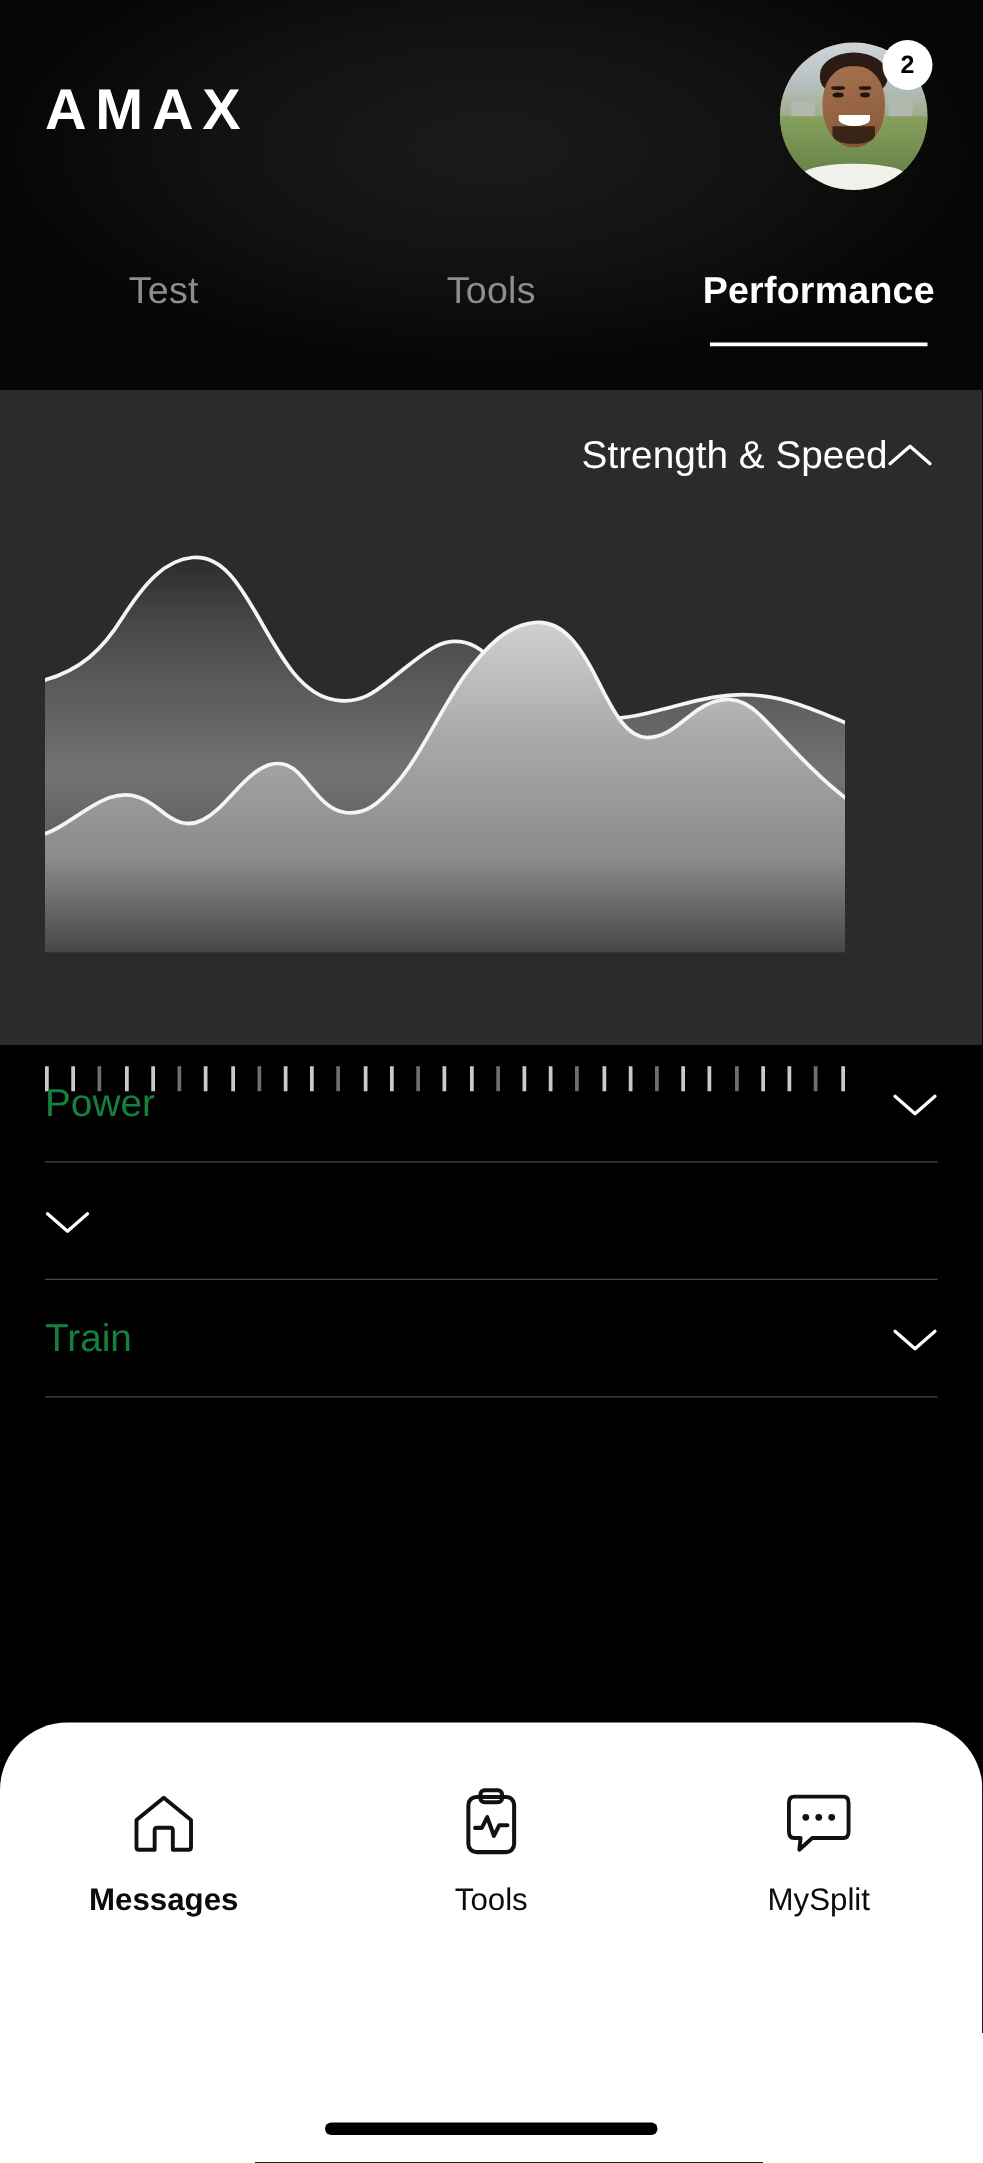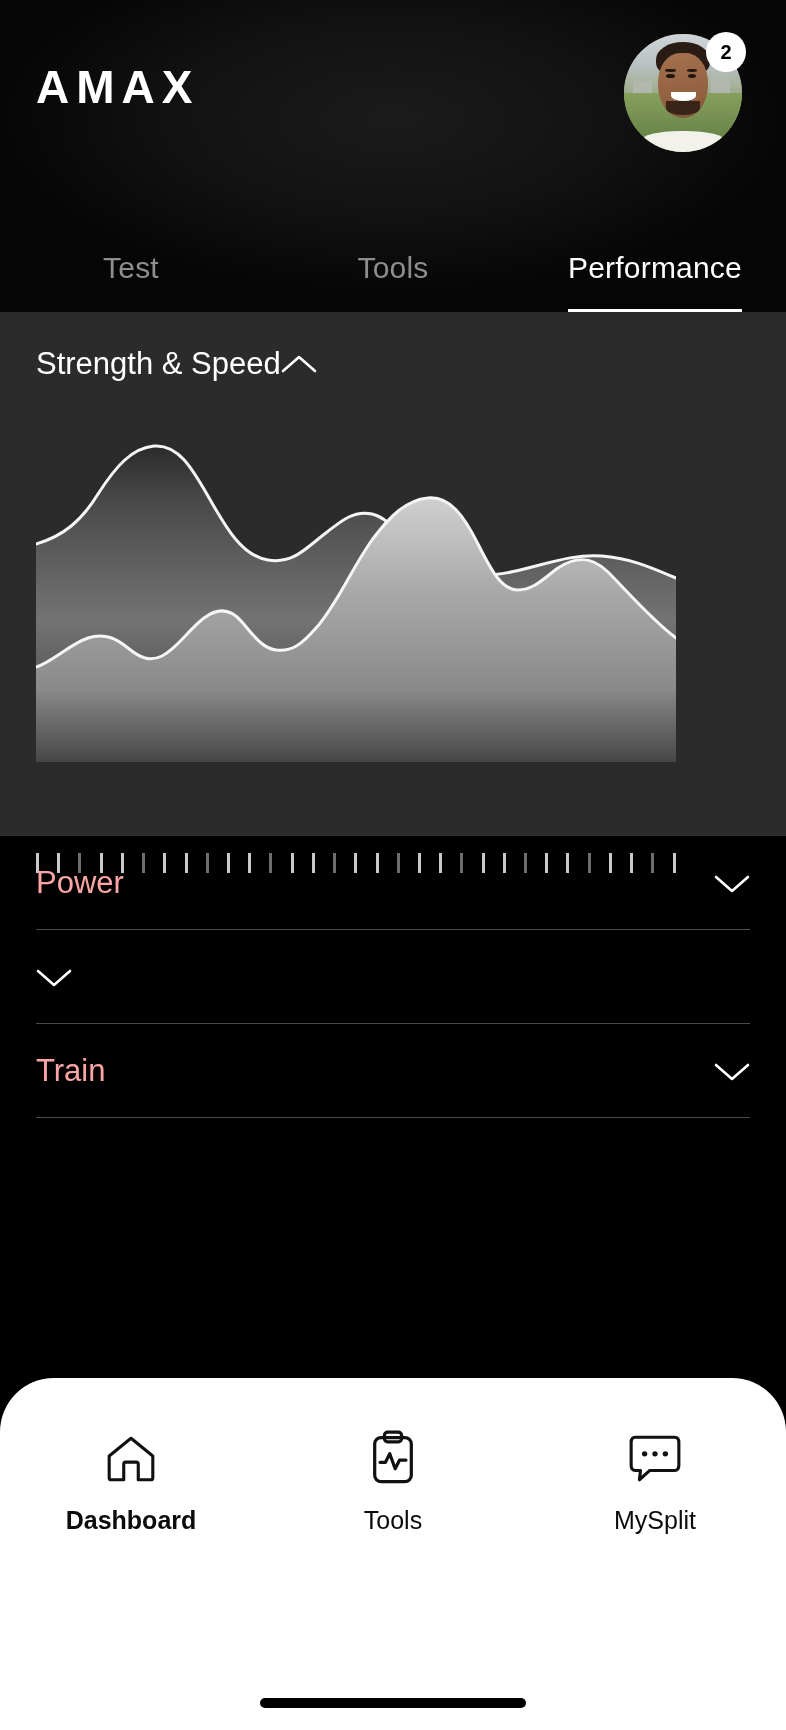--- a/index.html
+++ b/index.html
@@ -131,49 +131,49 @@
     position:absolute;
     left:0; bottom:0;
     width:100%; height:108px;
     display:flex;
   }
   .tab {
     flex:1;
     display:flex;
     flex-direction:column;
     align-items:center;
-    justify-content:flex-end;
+    justify-content:flex-start;
     padding-top:12px;
     cursor:pointer;
   }
   .tab-label {
     font-size:30px;
     color:#8e8e8e;
     font-family:"Liberation Sans", sans-serif;
     letter-spacing:.2px;
   }
-  .tab.active .tab-label { color:#ffffff; }
+  .tab.active .tab-label { color:#ffffff;font-weight:bold; }
   .tab-underline {
     margin-top:24px;
     width:174px; height:3px;
     background:transparent;
   }
   .tab.active .tab-underline { background:#ffffff; }
 
   
   .card {
     position:relative;
     background:#2b2b2b;
     height:524px;
     overflow:hidden;
   }
   .card-head {
     display:flex;
     align-items:center;
-    justify-content:flex-start;
+    justify-content:flex-end;
     padding:34px 40px 0 36px;
     cursor:pointer;
   }
   .card-title {
     font-size:31px;
     color:#ffffff;
     font-family:"Liberation Sans", sans-serif;
   }
   .chev { width:36px; height:22px; }
   .chev svg { display:block; }
@@ -200,21 +200,21 @@
   .acc-row {
     position:relative;
     height:93px;
     display:flex;
     align-items:center;
     justify-content:space-between;
     cursor:pointer;
   }
   .acc-label {
     font-size:31px;
-    color:#fca5a5;
+    color:#15803d;
     font-family:"Liberation Sans", sans-serif;
   }
   .acc-div { height:1px; background:#4a4a4a; }
 
   
   .bottom-nav {
     position:absolute;
     left:0; bottom:0;
     width:786px; height:352px;
     background:#ffffff;
@@ -417,21 +417,21 @@
   </div>
 
   <div class="bottom-nav">
 
     <div class="nav-item active">
       <span class="nav-icon">
         <svg viewBox="0 0 52 48" width="54" height="50">
           <path d="M5,22 L26,5 L47,22 L47,43 Q47,45 45,45 L33,45 L33,30 Q33,28 31,28 L21,28 Q19,28 19,30 L19,45 L7,45 Q5,45 5,43 Z" fill="none" stroke="#111111" stroke-width="3" stroke-linejoin="round" stroke-linecap="round"></path>
         </svg>
       </span>
-      <span class="nav-label">Dashboard</span>
+      <span class="nav-label">Messages</span>
     </div>
 
 
     <div class="nav-item">
       <span class="nav-icon">
         <svg viewBox="0 0 44 52" width="48" height="56">
           <rect x="5" y="7" width="34" height="41" rx="6" fill="none" stroke="#111111" stroke-width="3"></rect>
           <rect x="14" y="2" width="16" height="9" rx="3" fill="none" stroke="#111111" stroke-width="3"></rect>
           <polyline points="10,30 15,30 19,22 24,36 28,28 34,28" fill="none" stroke="#111111" stroke-width="3" stroke-linecap="round" stroke-linejoin="round"></polyline>
         </svg>

